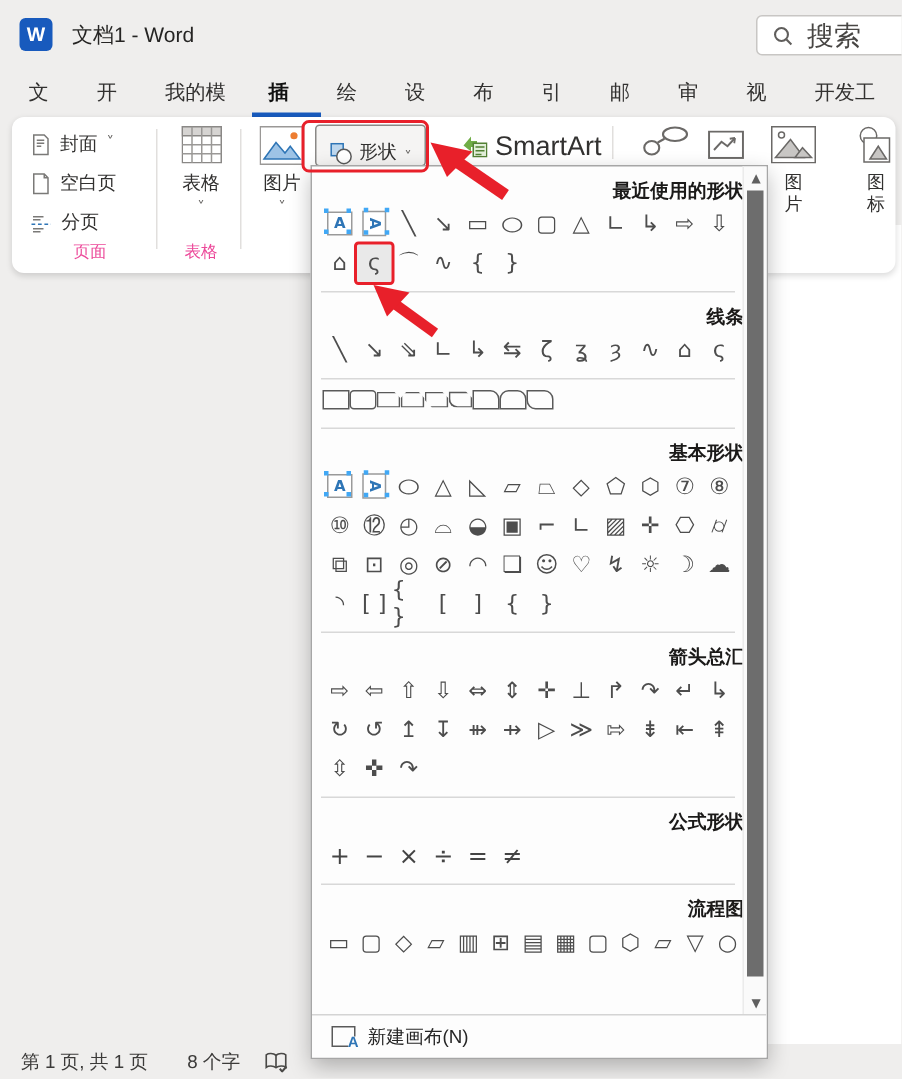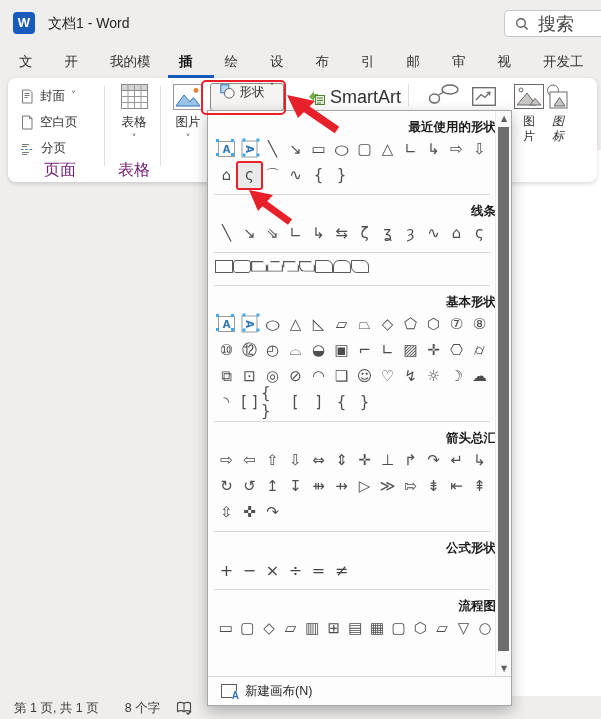--- a/index.html
+++ b/index.html
@@ -20,25 +20,25 @@
   
   .tabs{position:absolute;left:8px;top:48px;height:30px;display:flex;align-items:center;}
   .tab{font-size:13.5px;color:#323130;padding:0 11px;height:30px;line-height:28px;cursor:default;}
   .tab.active{font-weight:bold;color:#111;box-shadow:inset 0 -3px 0 #185abd;}
   
   .panel{position:absolute;left:8px;top:78px;width:589px;height:104px;background:#fff;
     border-radius:8px;box-shadow:0 1.5px 4px rgba(0,0,0,.14);z-index:1;}
   .docwhite{position:absolute;left:505px;top:150px;width:96px;height:546px;background:#fff;z-index:0;}
   .vdiv{position:absolute;top:8px;height:80px;width:1px;background:#e1dfdd;}
   .pg-item{position:absolute;left:12px;height:24px;display:flex;align-items:center;gap:6px;font-size:12.5px;color:#323130;}
-  .grp-label{position:absolute;font-size:16px;color:#701a75;text-align:center;}
+  .grp-label{position:absolute;font-size:11px;color:#ec4899;text-align:center;}
   .bigbtn{position:absolute;display:flex;flex-direction:column;align-items:center;font-size:12.5px;color:#323130;}
   .chev{font-size:10px;color:#605e5c;line-height:8px;font-family:"DejaVu Sans",sans-serif;}
   .shapes-btn{position:absolute;left:202px;top:5px;width:72px;height:26px;border:1px solid #8a8886;
-    border-radius:3px;background:#f5f4f3;display:flex;align-items:flex-start;justify-content:center;gap:5px;font-size:12.5px;}
+    border-radius:3px;background:#f5f4f3;display:flex;align-items:flex-end;justify-content:center;gap:5px;font-size:12.5px;}
   .smartart{position:absolute;left:300px;top:9px;display:flex;align-items:center;gap:5px;font-size:18px;}
   .smallbtn{position:absolute;top:6px;width:36px;display:flex;flex-direction:column;align-items:center;}
   .vlabel{width:14px;font-size:12px;line-height:15px;text-align:center;word-break:break-all;margin-top:5px;color:#323130;}
   
   .menu{position:absolute;left:207px;top:110px;width:305px;height:596px;background:#fdfdfd;
     border:1px solid #a6a6a6;box-sizing:border-box;box-shadow:0 5px 14px rgba(0,0,0,.28);z-index:5;}
   .mscroll{position:absolute;left:0;top:0;width:288px;height:566px;overflow:hidden;}
   .mtitle{font-weight:bold;font-size:12.5px;color:#1b1a19;margin:9px 0 1px 12px;line-height:15px;text-align:right;}
   .mrow{display:flex;padding-left:7px;height:26px;align-items:center;}
   .cell{width:23px;height:25px;display:inline-flex;align-items:center;justify-content:center;
@@ -196,21 +196,21 @@
 
   <div class="smallbtn" style="left:503px;">
     <svg width="30" height="25" viewBox="0 0 30 25">
       <rect x="0.5" y="0.5" width="29" height="24" fill="#fff" stroke="#6b6967"></rect>
       <circle cx="7" cy="6" r="2" fill="none" stroke="#6b6967"></circle>
       <path d="M3 21 L13 9 L22 21 Z" fill="#c8c6c4" stroke="#6b6967"></path>
       <path d="M16 21 L21 14.5 L27 21 Z" fill="#c8c6c4" stroke="#6b6967"></path>
     </svg>
     <span class="vlabel">图片</span>
   </div>
-  <div class="smallbtn" style="left:532px;font-style:italic;">
+  <div class="smallbtn" style="left:558px;">
     <svg width="28" height="25" viewBox="0 0 28 25">
       <circle cx="9" cy="6.5" r="5.5" fill="#fff" stroke="#6b6967"></circle>
       <rect x="6" y="8" width="17" height="16" fill="#fff" stroke="#6b6967"></rect>
       <path d="M10 22 L15.5 13.5 L21 22 Z" fill="#c8c6c4" stroke="#6b6967"></path>
     </svg>
     <span class="vlabel">图标</span>
   </div>
 </div>
 
 <div class="menu">

